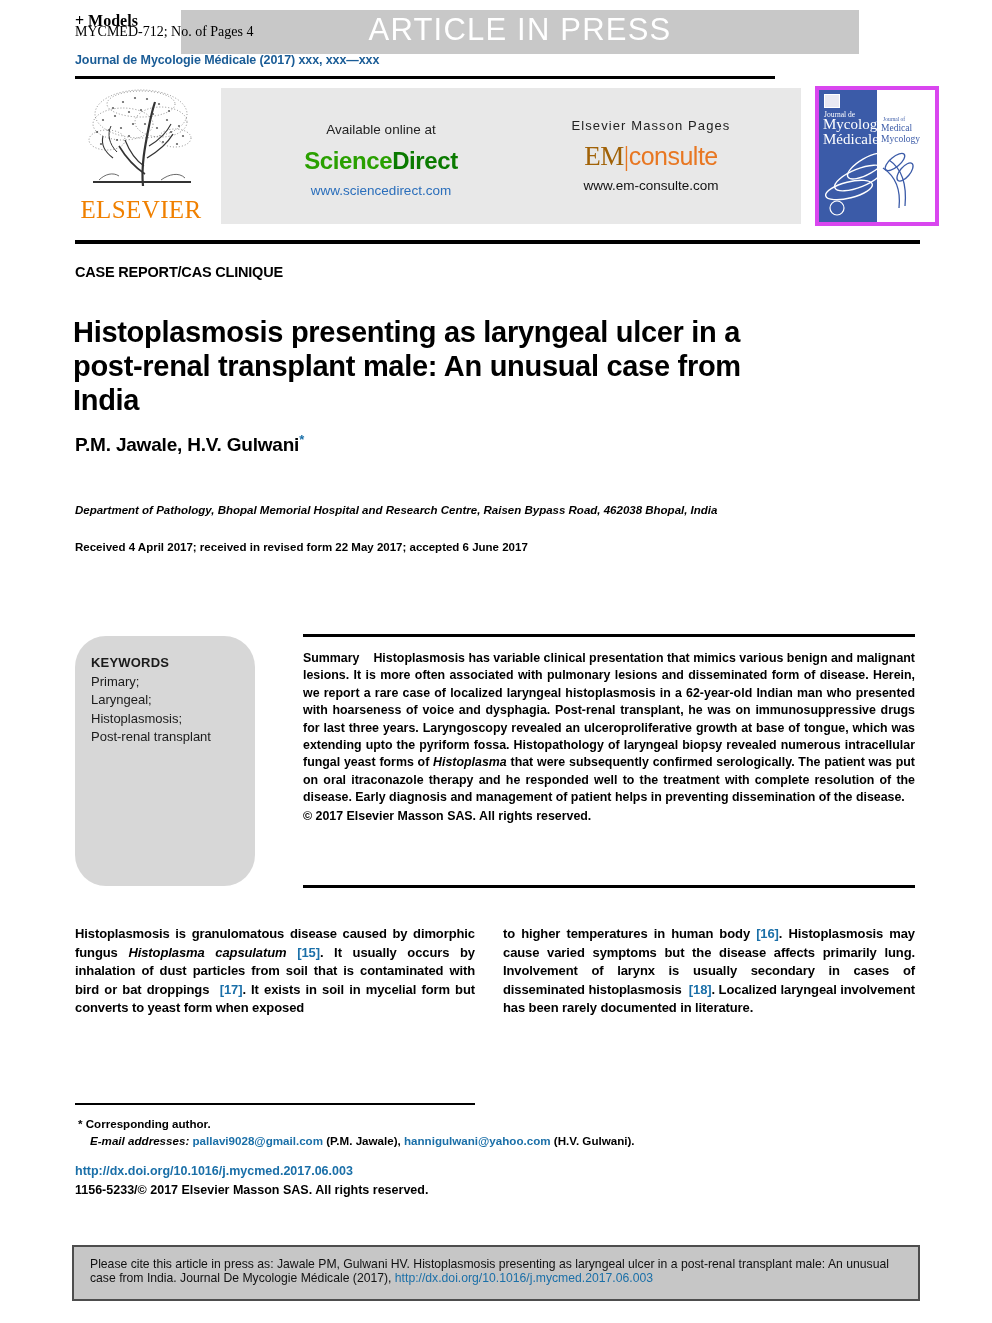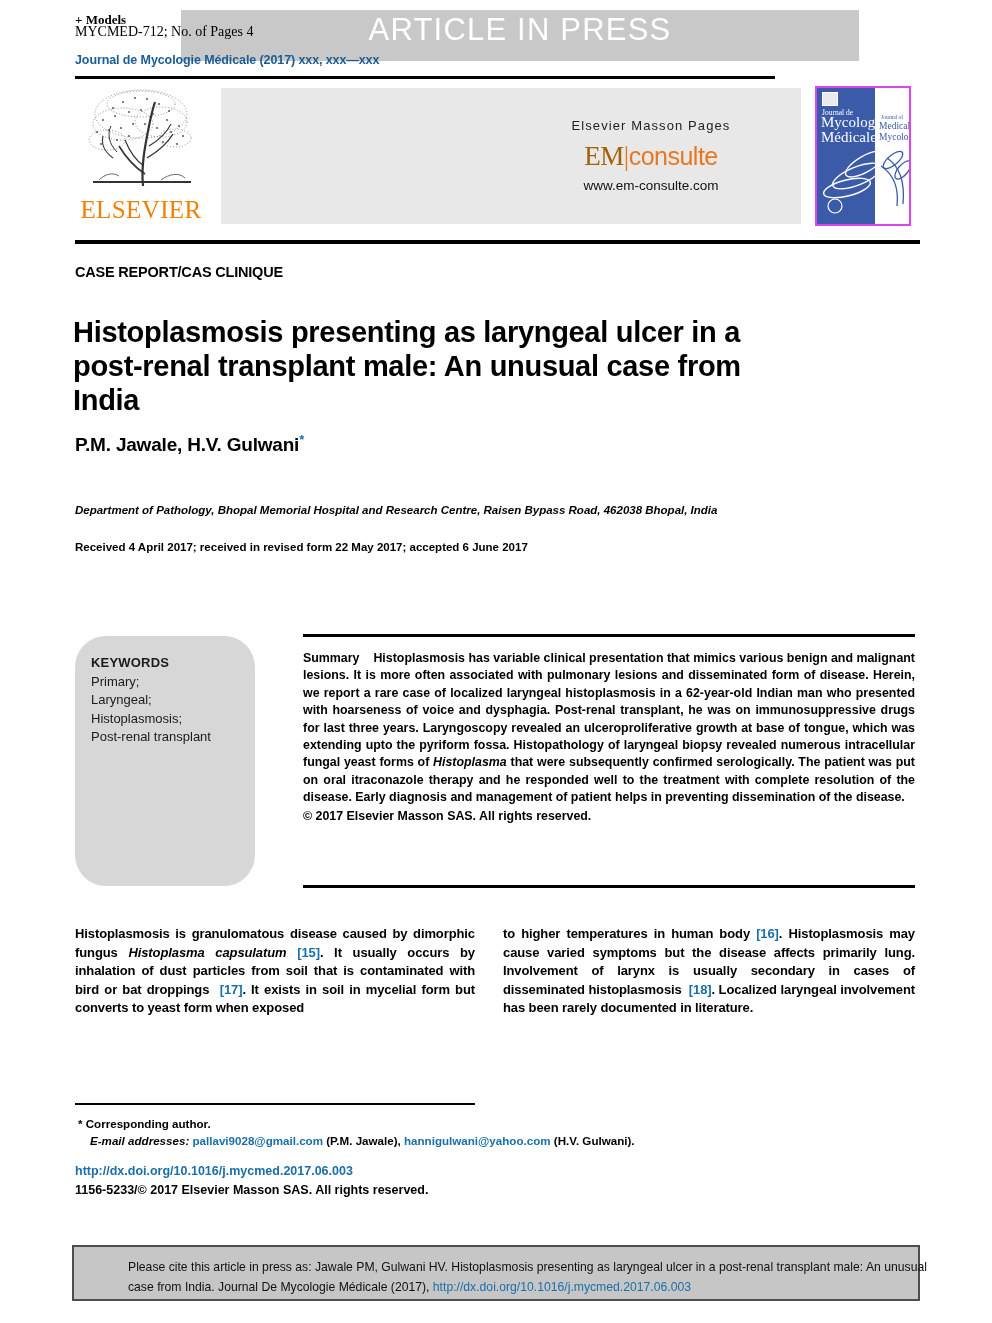--- a/index.html
+++ b/index.html
@@ -21,42 +21,42 @@
     height: 1323px;
     box-sizing: border-box;
   }
 
   
   .press-banner {
     position: absolute;
     left: 181px;
     top: 10px;
     width: 678px;
-    height: 51px;
+    height: 44px;
     background: #c8c8c8;
   }
   .press-banner-text {
     position: absolute;
     left: 0;
     top: 0;
     width: 678px;
     text-align: center;
     font-size: 31px;
     line-height: 40px;
     letter-spacing: 1.2px;
     color: #ffffff;
     font-family: "Liberation Sans", sans-serif;
     font-weight: 400;
   }
   .models-line {
     position: absolute;
     left: 75px;
     top: 12px;
     font-family: "Liberation Serif", serif;
-    font-size: 13px;
+    font-size: 16px;
     font-weight: bold;
     color: #000;
     text-align: center;
   }
   .modelid-line {
     position: absolute;
     left: 75px;
     top: 24px;
     font-family: "Liberation Serif", serif;
     font-size: 14px;
@@ -169,23 +169,23 @@
   .em-brand .bar { color: #e87722; font-weight: 300; }
   .em-brand .consulte { color: #e87722; font-family: "Liberation Sans", sans-serif; font-size: 25px;}
   .em-url {
     font-size: 13.5px;
     color: #111;
   }
   .cover {
     position: absolute;
     left: 740px;
     top: 4px;
-    width: 96px;
+    width: 124px;
     height: 140px;
-    border: 2px solid #d946ef;
+    border: 4px solid #d946ef;
     box-sizing: border-box;
     overflow: hidden;
     background: #fff;
     padding-left: 28px;
   }
   .cover-left {
     position: absolute;
     left: 0; top: 0;
     width: 58px; height: 100%;
     background: #3b5ba8;
@@ -433,23 +433,22 @@
     background: #c6c6c6;
     border: 2px solid #4d4d4d;
     box-sizing: border-box;
   }
   .cite-text {
     position: absolute;
     left: 16px;
     top: 10px;
     width: 818px;
     font-size: 12.2px;
-    line-height: 20px;
+    line-height: 14px;
     color: #111;
-    margin-left: 38px;
   }
 </style>
 </head>
 <body>
 
 <div class="page">
 
   <div class="press-banner">
     <div class="press-banner-text">ARTICLE IN PRESS</div>
   </div>
@@ -512,20 +511,25 @@
           <g stroke="#444" stroke-width="0.8" fill="none">
             <path d="M16 94 C 22 88, 30 86, 36 90"></path>
             <path d="M78 94 C 86 88, 96 86, 102 92"></path>
           </g>
         </svg>
       </div>
       <div class="elsevier-word">ELSEVIER</div>
     </div>
 
     <div class="sd-box">
+      <div class="sd-left">
+        <div class="sd-avail">Available online at</div>
+        <div class="sd-brand"><span class="sci">Science</span><span class="dir">Direct</span></div>
+        <div class="sd-url">www.sciencedirect.com</div>
+      </div>
       <div class="sd-right">
         <div class="em-title">Elsevier Masson Pages</div>
         <div class="em-brand"><span class="em">EM</span><span class="bar">|</span><span class="consulte">consulte</span></div>
         <div class="em-url">www.em-consulte.com</div>
       </div>
     </div>
 
     <div class="cover">
       <div class="cover-left"></div>
       <div class="cover-right"></div>

